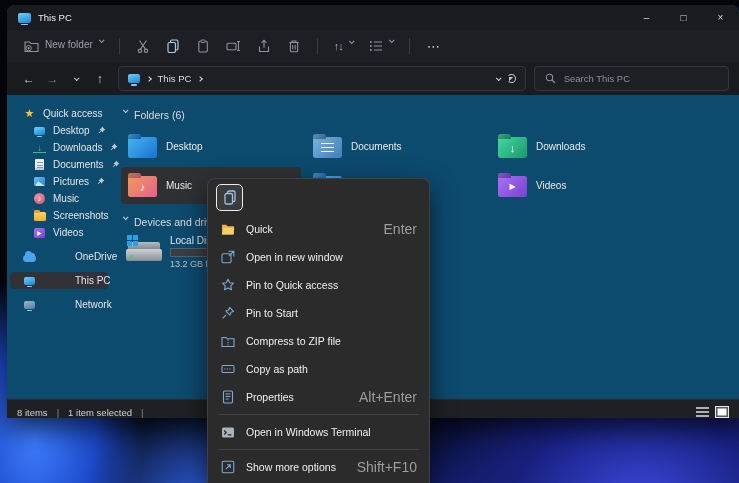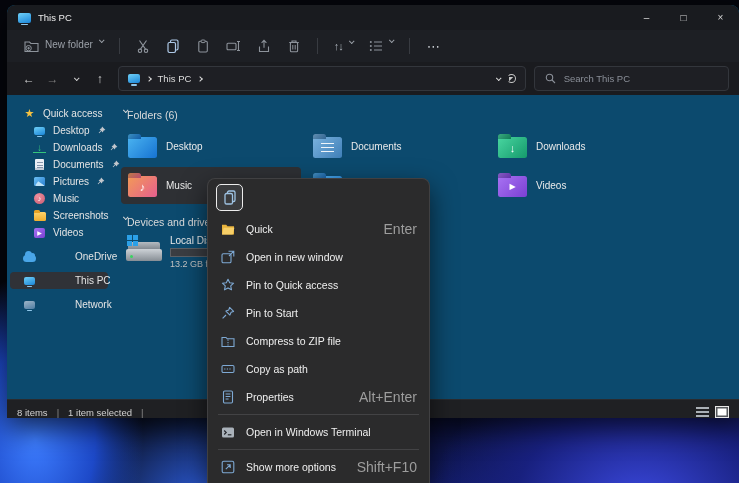--- a/index.html
+++ b/index.html
@@ -74,21 +74,21 @@
   .mi-mus { width:11px; height:11px; border-radius:50%; background:radial-gradient(circle at 35% 30%,#f0909e,#c75a72); color:#fff; font-size:7px; display:flex; align-items:center; justify-content:center; }
   .mi-fld { width:12px; height:9px; border-radius:1.5px; background:linear-gradient(#ffd36b,#f0ae2e); position:relative; margin-top:2px; }
   .mi-fld::before { content:""; position:absolute; top:-2px; left:0; width:6px; height:2.5px; border-radius:1.5px 1.5px 0 0; background:#e8a324; }
   .mi-vid { width:11px; height:10px; border-radius:2px; background:linear-gradient(135deg,#a873f2,#7a3fd4); color:#fff; font-size:6px; display:flex; align-items:center; justify-content:center; }
   .mi-cloud { width:13px; height:7px; background:#4aa6e8; border-radius:6px; position:relative; margin-top:3px; }
   .mi-cloud::before { content:""; position:absolute; left:2px; top:-3.5px; width:7px; height:7px; border-radius:50%; background:#4aa6e8; }
   .mi-cloud::after { content:""; position:absolute; right:1.5px; top:-2px; width:5px; height:5px; border-radius:50%; background:#4aa6e8; }
 
   
   .content { flex:1; padding:14px 0 0 10px; font-size:10px; position:relative; min-width:0; }
-  .sec-header { display:flex; align-items:flex-start; color:#dadada; font-size:10.5px; padding-left:2px; }
+  .sec-header { display:flex; align-items:flex-start; gap:7px; color:#dadada; font-size:10.5px; padding-left:2px; }
   .tiles { display:grid; grid-template-columns:185px 185px 185px; row-gap:2px; margin-top:7px; }
   .tile { display:flex; align-items:center; gap:9px; height:37px; padding:0 7px; border-radius:4px; width:180px; }
   .tile.selected { background:#2e3034; }
   .tile .name { color:#eaeaea; }
 
   .fld { position:relative; width:29px; height:21px; border-radius:2.5px; flex:0 0 auto; margin-top:2px; }
   .fld::before { content:""; position:absolute; top:-3.5px; left:0; width:13px; height:5px; border-radius:2.5px 2.5px 0 0; background:inherit; filter:brightness(.8); }
   .fld .ov { position:absolute; inset:0; display:flex; align-items:center; justify-content:center; color:#fff; font-size:11px; font-weight:bold; }
   .fld-desktop  { background:linear-gradient(135deg,#4ab3f0,#1673d2); }
   .fld-documents{ background:linear-gradient(135deg,#7ab2dd,#3f7fb8); }

